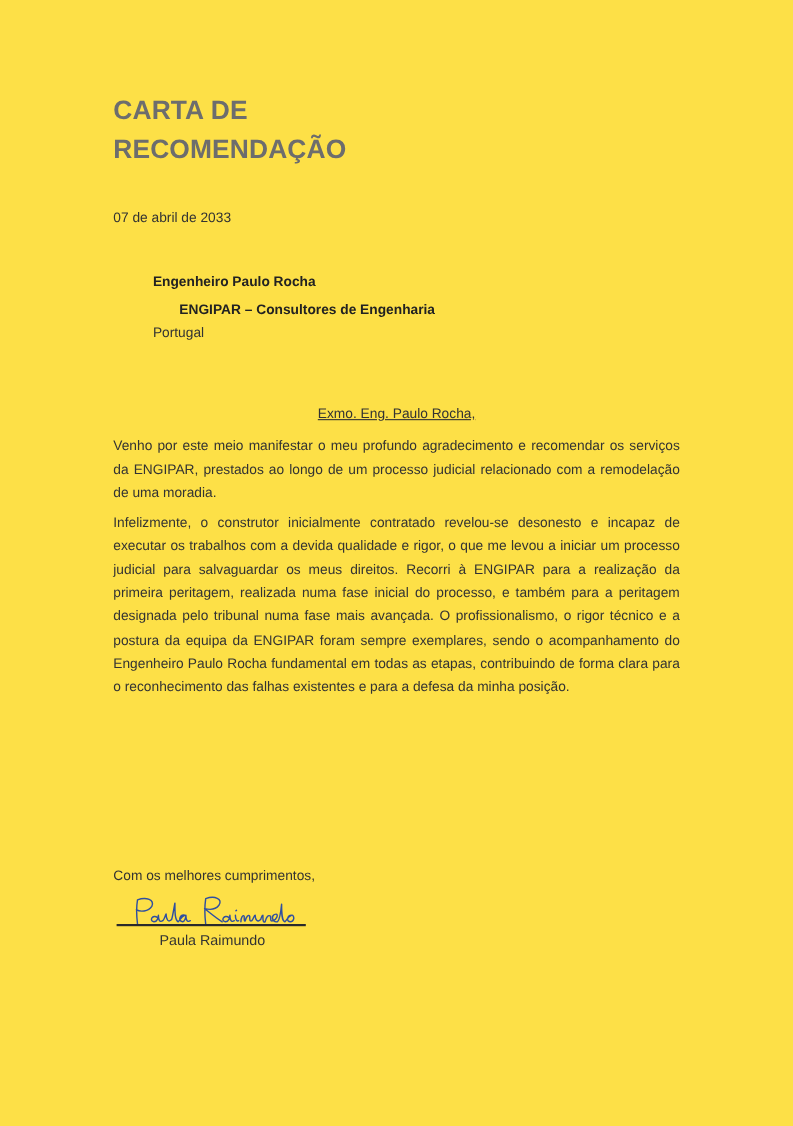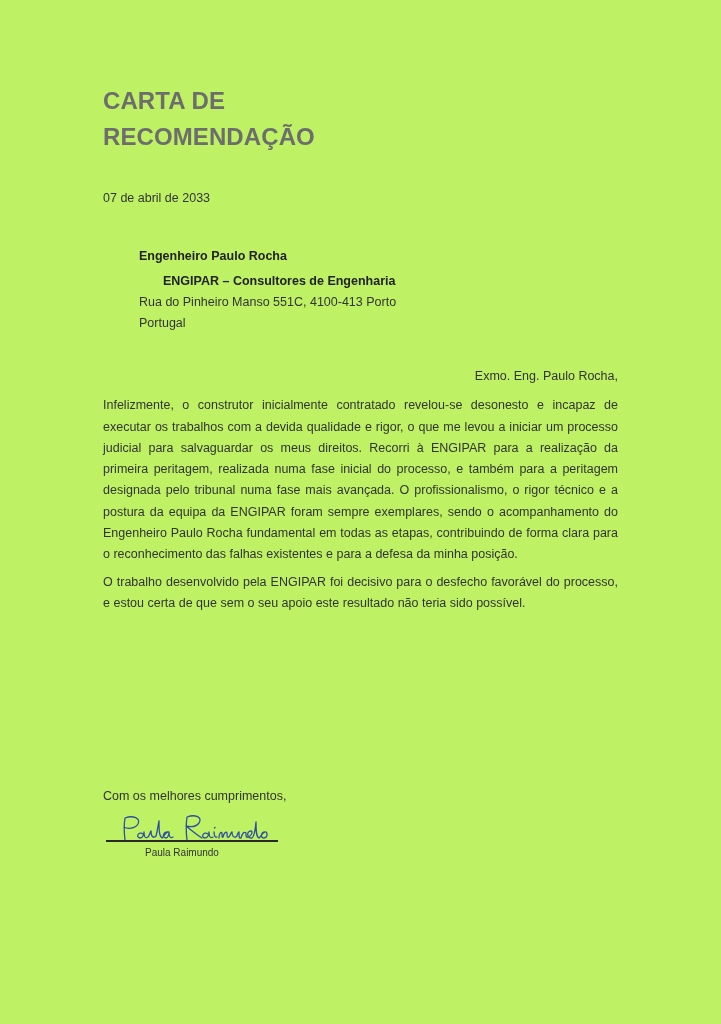--- a/index.html
+++ b/index.html
@@ -1,56 +1,55 @@
 <!DOCTYPE html>
 <html><head>
 <meta charset="utf-8">
 <style>
   html, body { margin: 0; padding: 0; background: #ffffff; }
   body { width: 721px; height: 1024px; position: relative; overflow: hidden;
          font-family: "Liberation Sans", sans-serif; color: #2b2b2b; }
-  .page { position: absolute; left: 0; top: 0; width: 721px; height: 1024px; background: #bef264; }
+  .page { position: absolute; left: 0; top: 0; width: 721px; height: 1024px; background: #fde047; }
   .title { position: absolute; left: 103px; top: 83px; margin: 0;
            font-family: "Liberation Sans", sans-serif; font-weight: bold;
            font-size: 24px; line-height: 36px; color: #6d6d6d; letter-spacing: 0.1px; }
   .date { position: absolute; left: 103px; top: 191px; font-size: 12.5px; color: #333; }
   .recipient { position: absolute; left: 103px; top: 246px; font-size: 12.5px; line-height: 21px; color: #333; margin-left: 36px; }
   .recipient .name { font-weight: bold; color: #222; margin-bottom: 4px; }
   .recipient .company { font-weight: bold; color: #222; padding-left: 24px; }
   .body { position: absolute; left: 103px; top: 366px; width: 515px; font-size: 12.5px; line-height: 21.3px; color: #333; }
   .body p { margin: 0 0 6px 0; text-align: justify; }
-  .body p.greeting { margin-bottom: 8px; text-align: right; }
+  .body p.greeting { margin-bottom: 8px; text-align: center; text-decoration: underline; }
   .closing { position: absolute; left: 103px; top: 789px; font-size: 12.5px; color: #333; }
   .signature { position: absolute; left: 105px; top: 812px; width: 180px; height: 32px; }
   .sig-line { position: absolute; left: 106px; top: 840px; width: 172px; height: 1.5px; background: #2a2a2a; }
-  .signer { position: absolute; left: 145px; top: 847px; font-size: 10px; color: #333; }
+  .signer { position: absolute; left: 145px; top: 847px; font-size: 13px; color: #333; }
 </style>
 </head>
 <body>
 
 <div class="page">
 
   <h1 class="title">
     <span>CARTA DE</span><br>
     <span>RECOMENDAÇÃO</span>
   </h1>
 
   <div class="date">07 de abril de 2033</div>
 
   <div class="recipient">
     <div class="name">Engenheiro Paulo Rocha</div>
     <div class="company">ENGIPAR – Consultores de Engenharia</div>
-    <div>Rua do Pinheiro Manso 551C, 4100-413 Porto</div>
     <div>Portugal</div>
   </div>
 
   <div class="body">
     <p class="greeting">Exmo. Eng. Paulo Rocha,</p>
+    <p>Venho por este meio manifestar o meu profundo agradecimento e recomendar os serviços da ENGIPAR, prestados ao longo de um processo judicial relacionado com a remodelação de uma moradia.</p>
     <p>Infelizmente, o construtor inicialmente contratado revelou-se desonesto e incapaz de executar os trabalhos com a devida qualidade e rigor, o que me levou a iniciar um processo judicial para salvaguardar os meus direitos. Recorri à ENGIPAR para a realização da primeira peritagem, realizada numa fase inicial do processo, e também para a peritagem designada pelo tribunal numa fase mais avançada. O profissionalismo, o rigor técnico e a postura da equipa da ENGIPAR foram sempre exemplares, sendo o acompanhamento do Engenheiro Paulo Rocha fundamental em todas as etapas, contribuindo de forma clara para o reconhecimento das falhas existentes e para a defesa da minha posição.</p>
-    <p>O trabalho desenvolvido pela ENGIPAR foi decisivo para o desfecho favorável do processo, e estou certa de que sem o seu apoio este resultado não teria sido possível.</p>
   </div>
 
   <div class="closing">Com os melhores cumprimentos,</div>
 
   <svg class="signature" viewBox="0 0 180 32" width="180" height="32">
     <g fill="none" stroke="#2f4fa0" stroke-width="1.3" stroke-linecap="round" stroke-linejoin="round">
 
       <path d="M20 28 C19 20 19 12 20 6 C28 3 36 6 33 12 C30 17 22 17 19 15"></path>
 
       <path d="M38 22 C34 19 30 25 35 26 C38 26 39 22 39 20 C39 24 40 27 43 25 C45 23 45 20 46 19 C46 24 48 27 51 24 C52 21 53 14 54 9 C54 18 54 24 57 26 C59 24 60 21 63 20 C59 19 56 25 61 26 C63 26 64 22 64 20 C64 24 65 27 68 25"></path>

